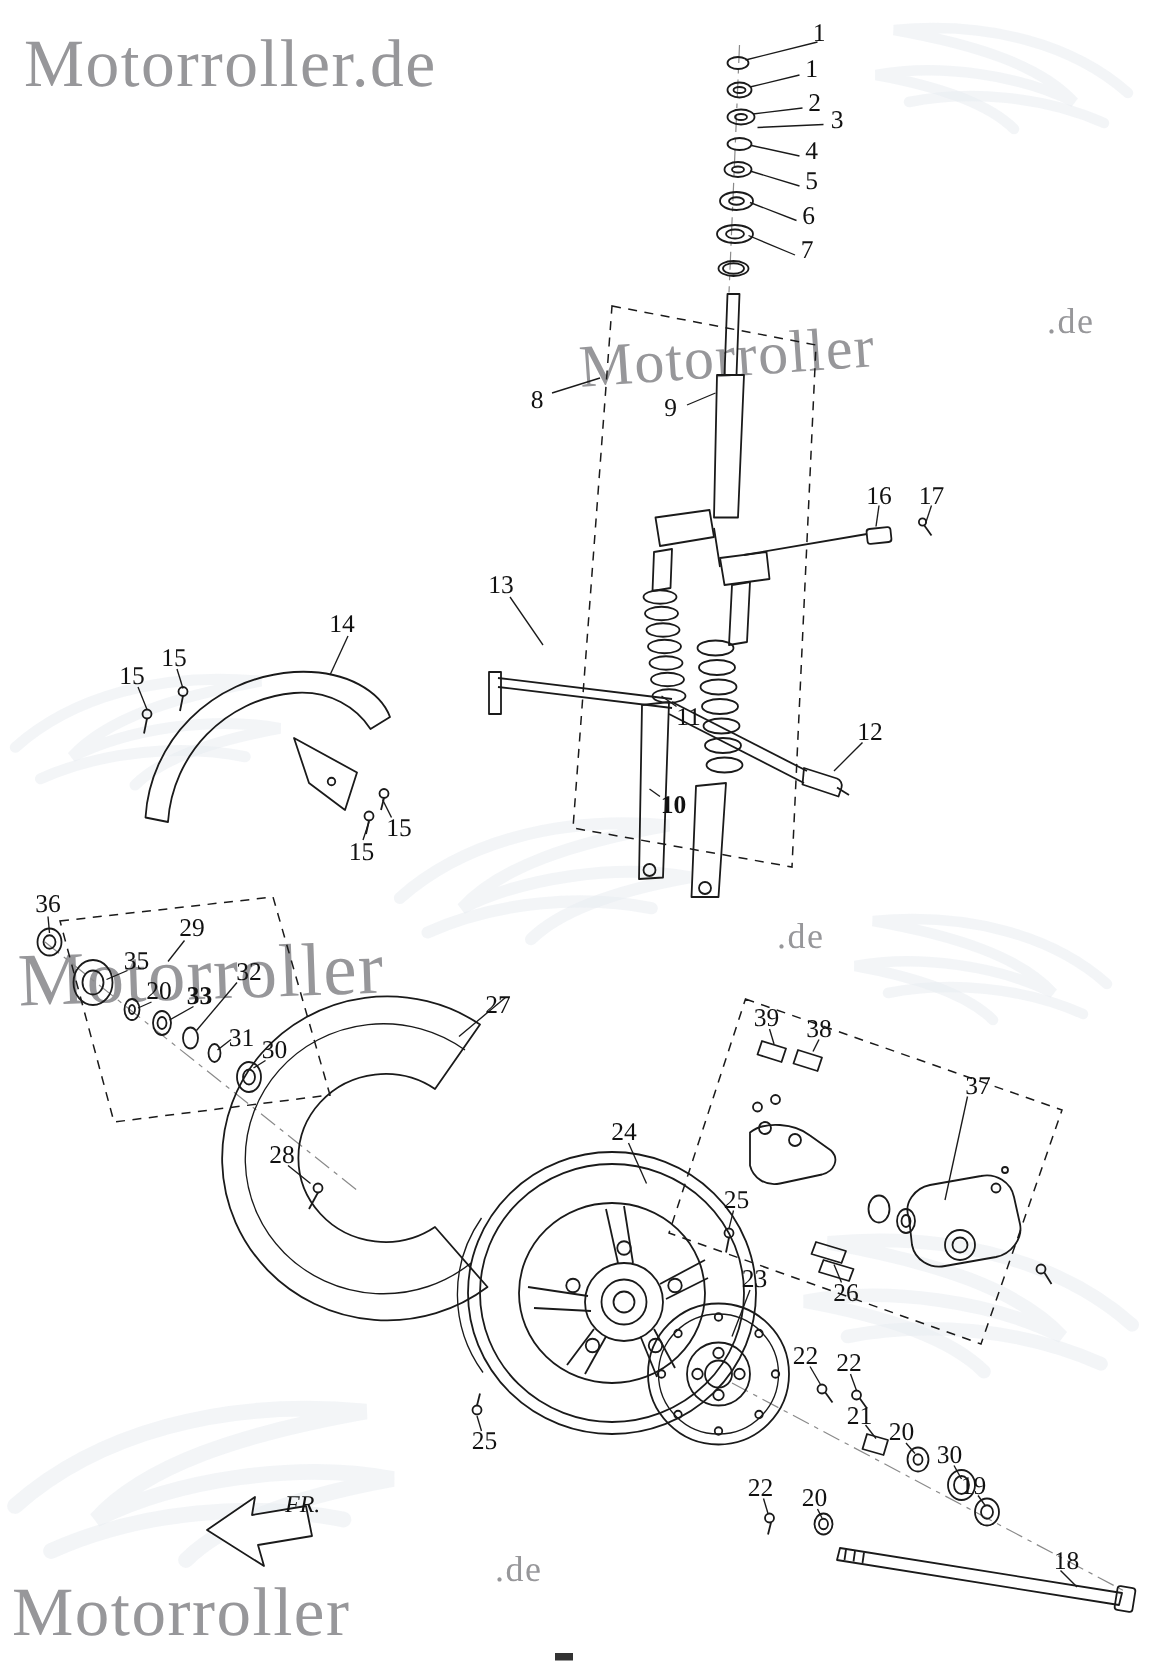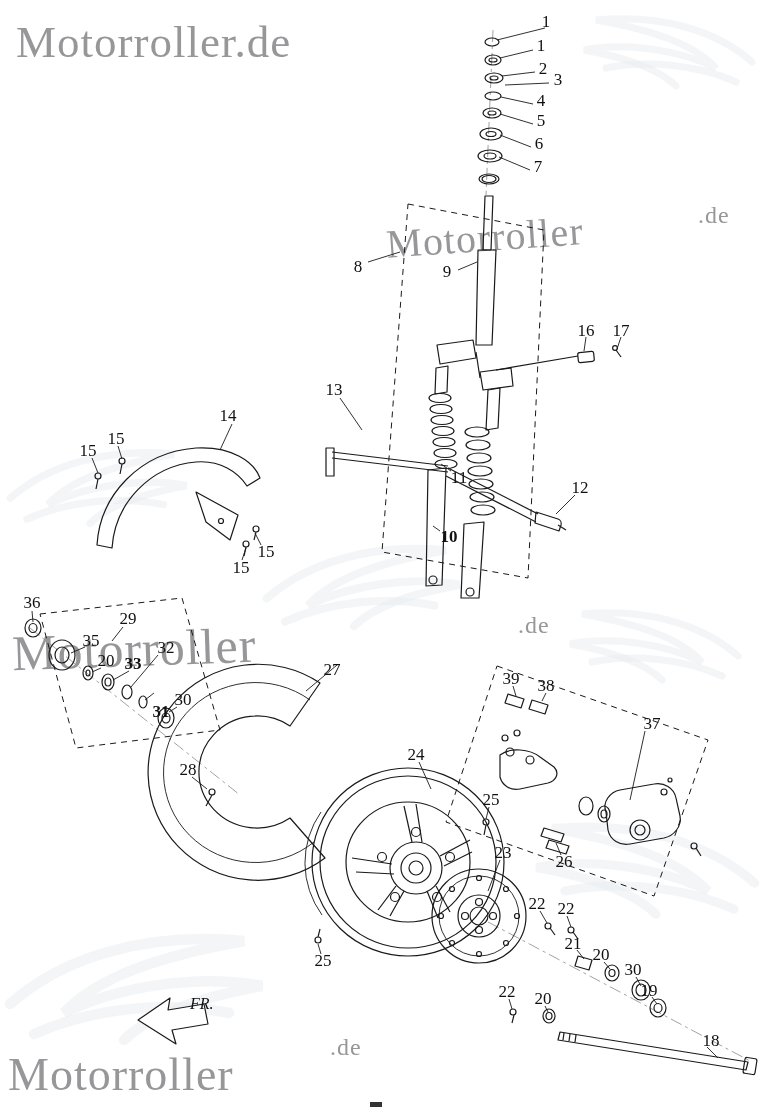--- a/index.html
+++ b/index.html
@@ -355,21 +355,21 @@
       <span class="part-label" style="left: 580px; top: 488px;">12</span>
       <span class="part-label" style="left: 449px; top: 537px; font-weight: bold;">10</span>
       <span class="part-label" style="left: 266px; top: 552px;">15</span>
       <span class="part-label" style="left: 241px; top: 568px;">15</span>
       <span class="part-label" style="left: 32px; top: 603px;">36</span>
       <span class="part-label" style="left: 128px; top: 619px;">29</span>
       <span class="part-label" style="left: 91px; top: 641px;">35</span>
       <span class="part-label" style="left: 106px; top: 661px;">20</span>
       <span class="part-label" style="left: 133px; top: 664px; font-weight: bold;">33</span>
       <span class="part-label" style="left: 166px; top: 648px;">32</span>
-      <span class="part-label" style="left: 161px; top: 712px; font-weight: bold;">31</span>
+      <span class="part-label" style="left: 161px; top: 692px;">31</span>
       <span class="part-label" style="left: 183px; top: 700px;">30</span>
       <span class="part-label" style="left: 332px; top: 658px; margin-top: 12px;">27</span>
       <span class="part-label" style="left: 511px; top: 679px;">39</span>
       <span class="part-label" style="left: 546px; top: 686px;">38</span>
       <span class="part-label" style="left: 652px; top: 724px;">37</span>
       <span class="part-label" style="left: 416px; top: 755px;">24</span>
       <span class="part-label" style="left: 188px; top: 770px;">28</span>
       <span class="part-label" style="left: 491px; top: 800px;">25</span>
       <span class="part-label" style="left: 503px; top: 853px;">23</span>
       <span class="part-label" style="left: 564px; top: 862px;">26</span>

